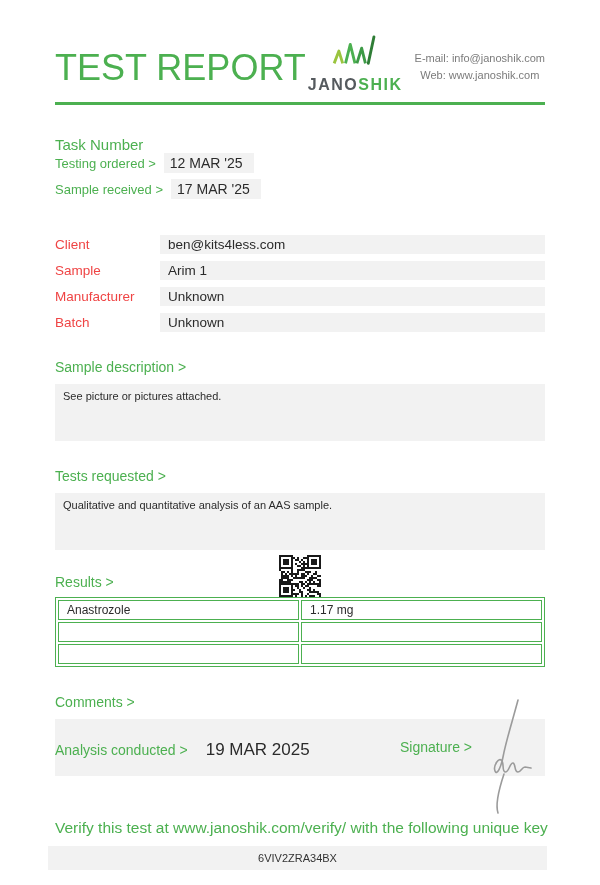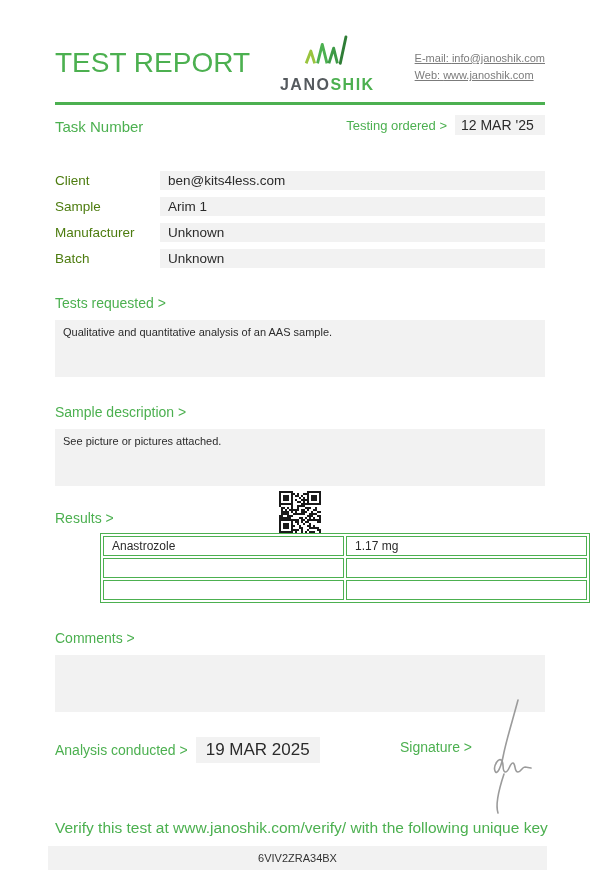--- a/index.html
+++ b/index.html
@@ -4,55 +4,55 @@
 <style>
   html,body{margin:0;padding:0;}
   body{
     width:600px;height:885px;background:#ffffff;position:relative;overflow:hidden;
     font-family:"Liberation Sans",sans-serif;color:#2b2b2b;
   }
   .page{padding:0 55px;}
 
   
   .header{display:flex;justify-content:space-between;align-items:flex-start;padding-top:34px;}
-  .report-title{color:#4cb050;font-size:28px;font-weight:400;letter-spacing:0;line-height:1.1;margin-top:14px;white-space:nowrap;}
+  .report-title{color:#4cb050;font-size:36px;font-weight:400;letter-spacing:0;line-height:1.1;margin-top:14px;white-space:nowrap;}
   .logo{display:flex;flex-direction:column;align-items:center;margin-left:-10px;}
   .logo-text{font-size:16px;font-weight:700;letter-spacing:1.5px;margin-top:2px;}
   .logo-text .dark{color:#555a5e;}
   .logo-text .green{color:#4cb050;}
-  .contact{font-size:11px;color:#7b7b7b;text-align:left;line-height:1.55;margin-top:16px;text-decoration:underline;}
+  .contact{font-size:11px;color:#7b7b7b;text-align:center;line-height:1.55;margin-top:16px;}
   .divider{height:3px;background:#4cb050;margin-top:8px;}
 
   
-  .task-row{display:flex;justify-content:space-between;margin-top:10px;}
+  .task-row{display:flex;justify-content:space-between;margin-top:28px;flex-direction:column;}
   .task-left{display:flex;align-items:flex-start;gap:10px;}
   .green-label{color:#4cb050;}
   .task-label{font-size:15px;padding-top:3px;}
   .gray-box{background:#f2f2f2;}
   .task-value{width:125px;font-size:15px;padding:3px 8px;}
   .task-right .date-row{display:flex;align-items:center;justify-content:flex-start;gap:8px;margin-bottom:6px;}
   .date-label{font-size:13px;}
   .date-value{width:78px;font-size:14px;padding:2px 6px;white-space:nowrap;}
 
   
   .info{margin-top:30px;}
   .info-row{display:flex;margin-bottom:7px;}
-  .info-label{width:105px;font-size:13.5px;color:#4d7c0f;padding-top:2px;flex:none;}
+  .info-label{width:105px;font-size:13.5px;color:#ef4444;padding-top:2px;flex:none;}
   .info-value{flex:1;background:#f2f2f2;font-size:13.5px;padding:2px 8px;}
 
   
   .section{margin-top:27px;}
   .section-label{color:#4cb050;font-size:14px;margin-bottom:9px;}
   .section-box{background:#f2f2f2;height:57px;box-sizing:border-box;font-size:11px;padding:6px 8px;color:#2b2b2b;}
 
   
   .results-head{position:relative;height:42px;margin-top:4px;}
   .results-label{position:absolute;left:0;bottom:6px;color:#4cb050;font-size:14px;}
   .qr-wrap{position:absolute;left:50%;transform:translateX(-50%);bottom:-1px;line-height:0;}
-  table.results{width:100%;border-collapse:separate;border-spacing:2px;border:1px solid #4cb050;margin-top:1px;margin-left:45px;}
+  table.results{width:100%;border-collapse:separate;border-spacing:2px;border:1px solid #4cb050;margin-top:1px;}
   table.results td{border:1px solid #4cb050;width:50%;height:14px;font-size:12px;padding:2px 8px;background:#fff;}
 
   
   .analysis-row{position:absolute;top:737px;left:55px;display:flex;align-items:center;gap:8px;}
   .analysis-label{font-size:14px;color:#4cb050;}
   .analysis-date{font-size:17px;padding:3px 10px;}
   .signature-label{position:absolute;top:739px;left:400px;font-size:14px;color:#4cb050;}
   .signature-wrap{position:absolute;top:697px;left:476px;line-height:0;}
 
   
@@ -92,20 +92,24 @@
 
   <div class="task-row">
     <div class="task-left">
       <div class="green-label task-label">Task Number</div>
     </div>
     <div class="task-right">
       <div class="date-row">
         <span class="green-label date-label">Testing ordered  &gt;</span>
         <span class="gray-box date-value">12 MAR '25</span>
       </div>
+      <div class="date-row">
+        <span class="green-label date-label">Sample received &gt;</span>
+        <span class="gray-box date-value">17 MAR '25</span>
+      </div>
     </div>
   </div>
 
   <div class="info">
     <div class="info-row">
       <div class="info-label">Client</div>
       <div class="info-value">ben@kits4less.com</div>
     </div>
     <div class="info-row">
       <div class="info-label">Sample</div>
@@ -115,27 +119,27 @@
       <div class="info-label">Manufacturer</div>
       <div class="info-value">Unknown</div>
     </div>
     <div class="info-row">
       <div class="info-label">Batch</div>
       <div class="info-value">Unknown</div>
     </div>
   </div>
 
   <div class="section">
+    <div class="section-label">Sample description &gt;</div>
+    <div class="section-box">See picture or pictures attached.</div>
+  </div>
+
+  <div class="section">
     <div class="section-label">Tests requested &gt;</div>
     <div class="section-box">Qualitative and quantitative analysis of an AAS sample.</div>
-  </div>
-
-  <div class="section">
-    <div class="section-label">Sample description &gt;</div>
-    <div class="section-box">See picture or pictures attached.</div>
   </div>
 
   <div class="results-head">
     <div class="results-label">Results &gt;</div>
     <div class="qr-wrap" id="qr"><svg width="42" height="42" viewBox="0 0 42 42" fill="#1a1a1a" shape-rendering="crispEdges">
           <rect x="0" y="0" width="2" height="2"></rect>
           <rect x="2" y="0" width="2" height="2"></rect>
           <rect x="4" y="0" width="2" height="2"></rect>
           <rect x="6" y="0" width="2" height="2"></rect>
           <rect x="8" y="0" width="2" height="2"></rect>

